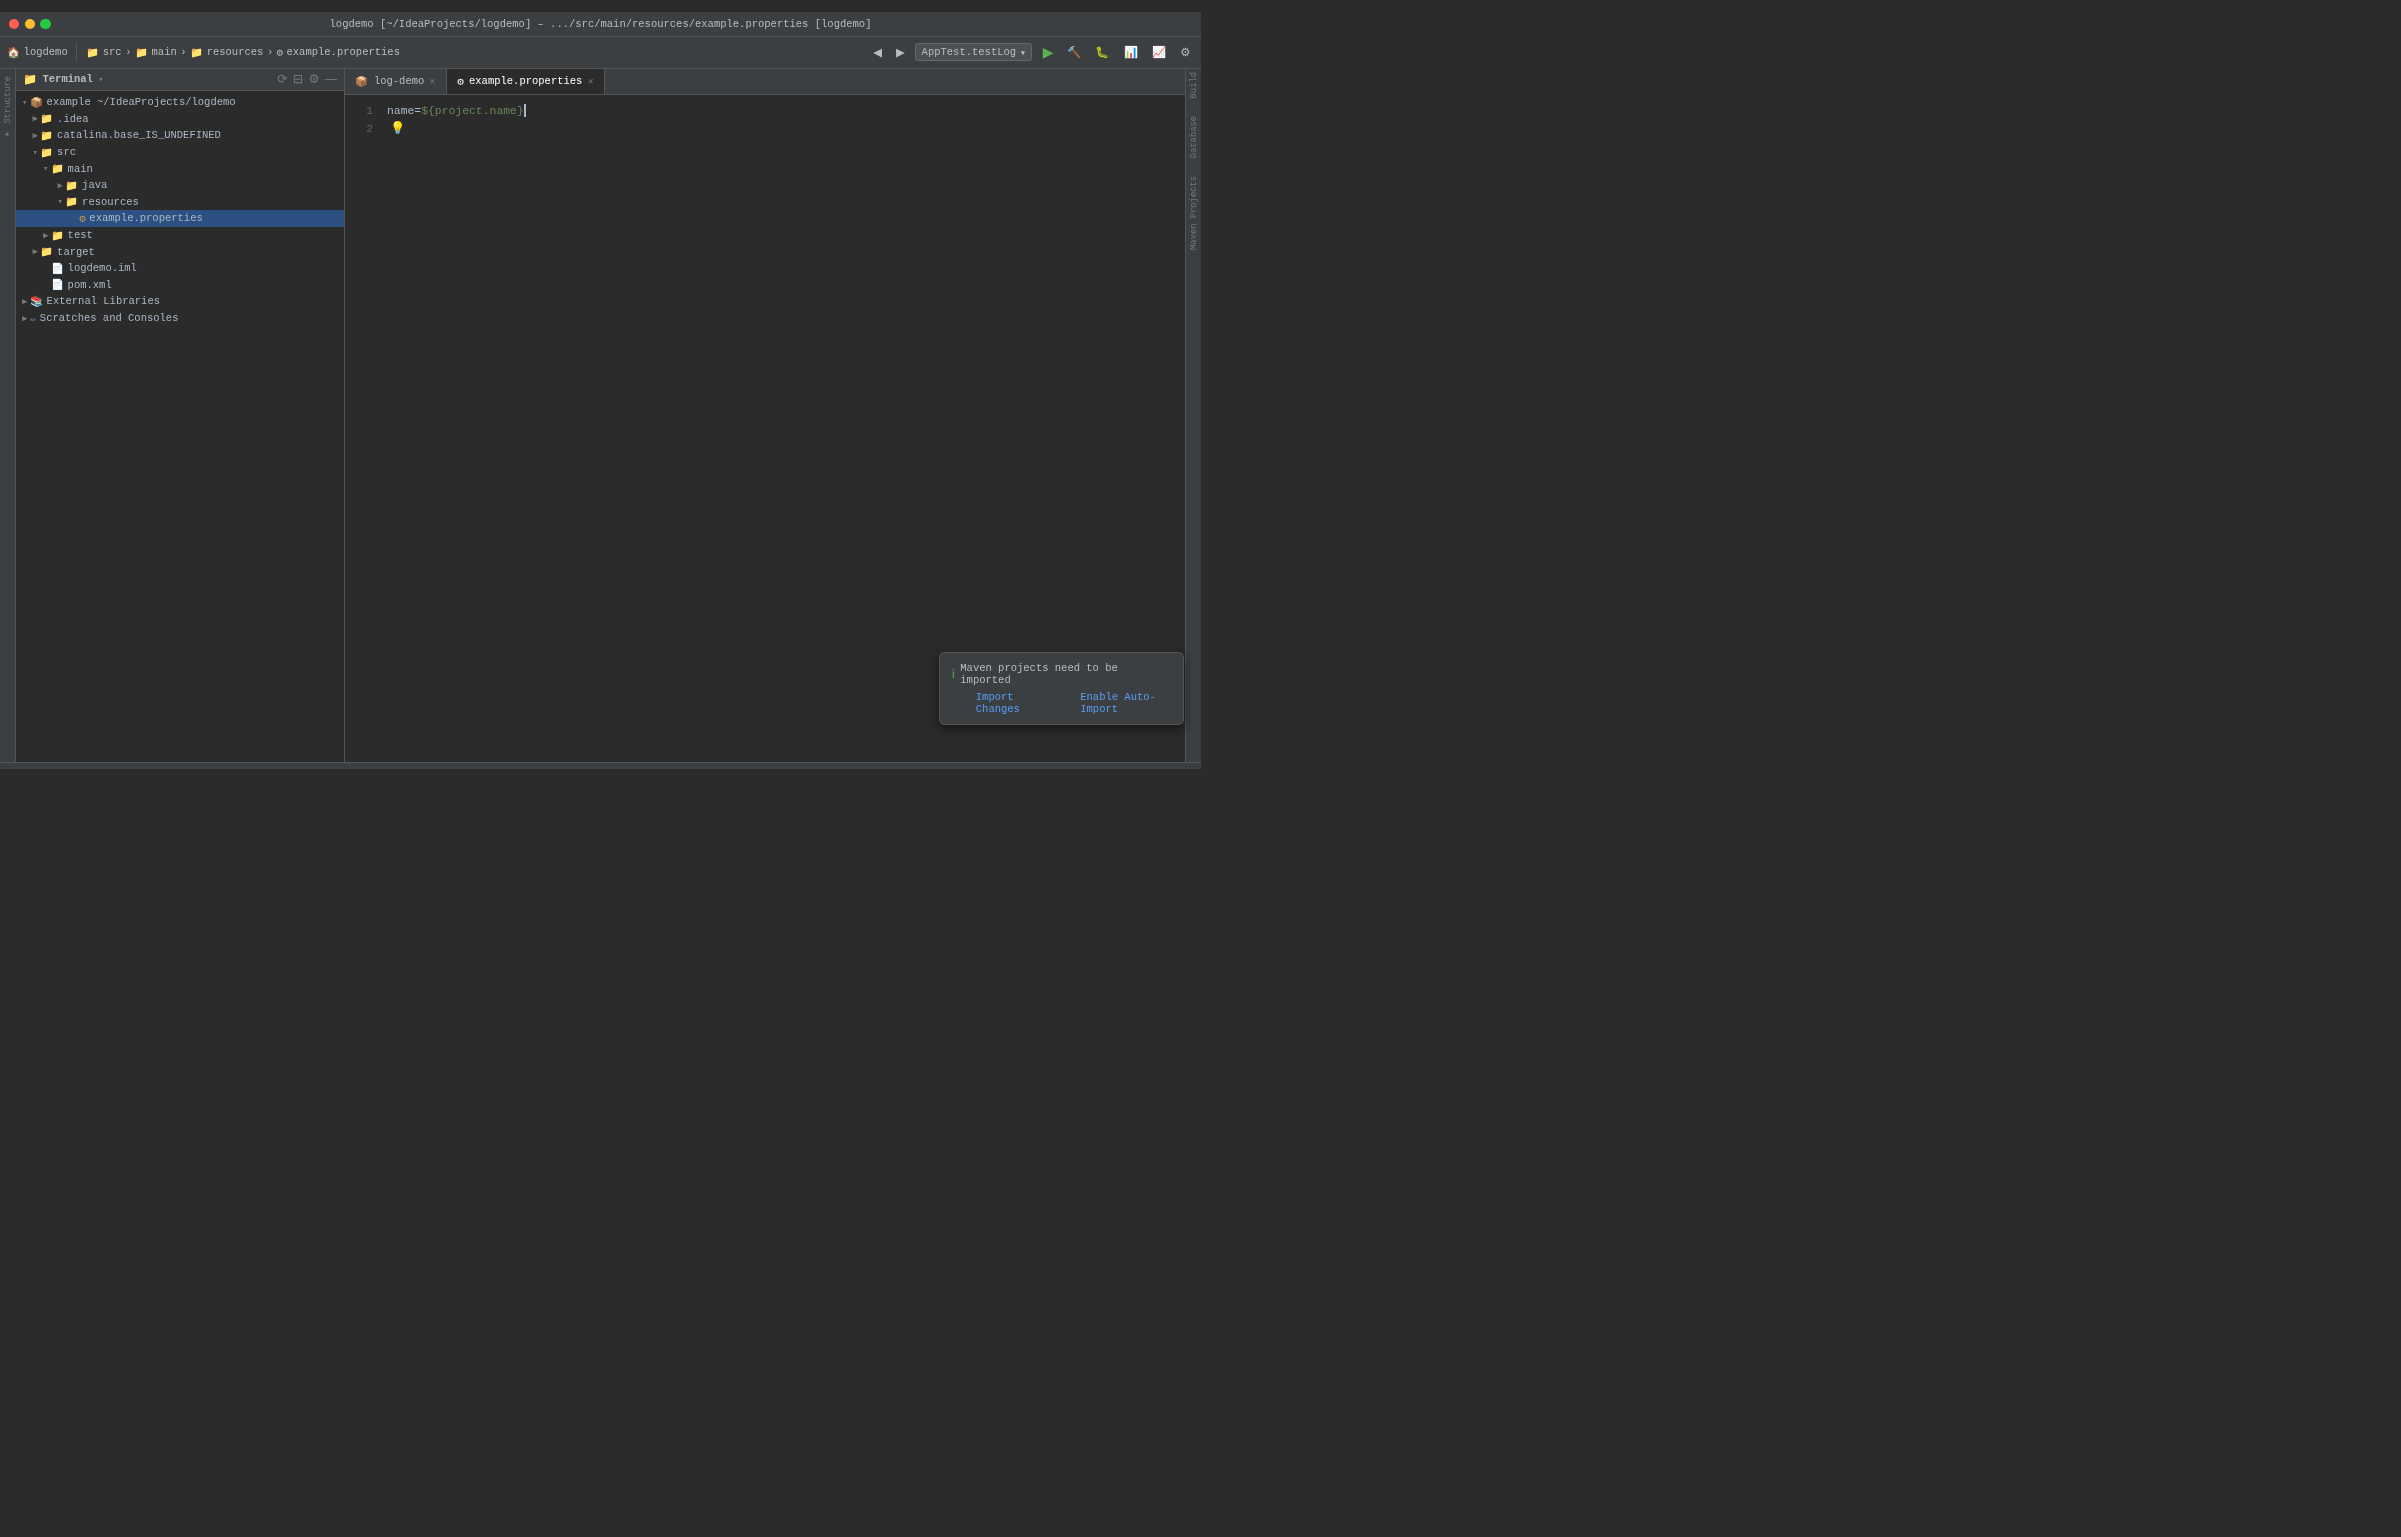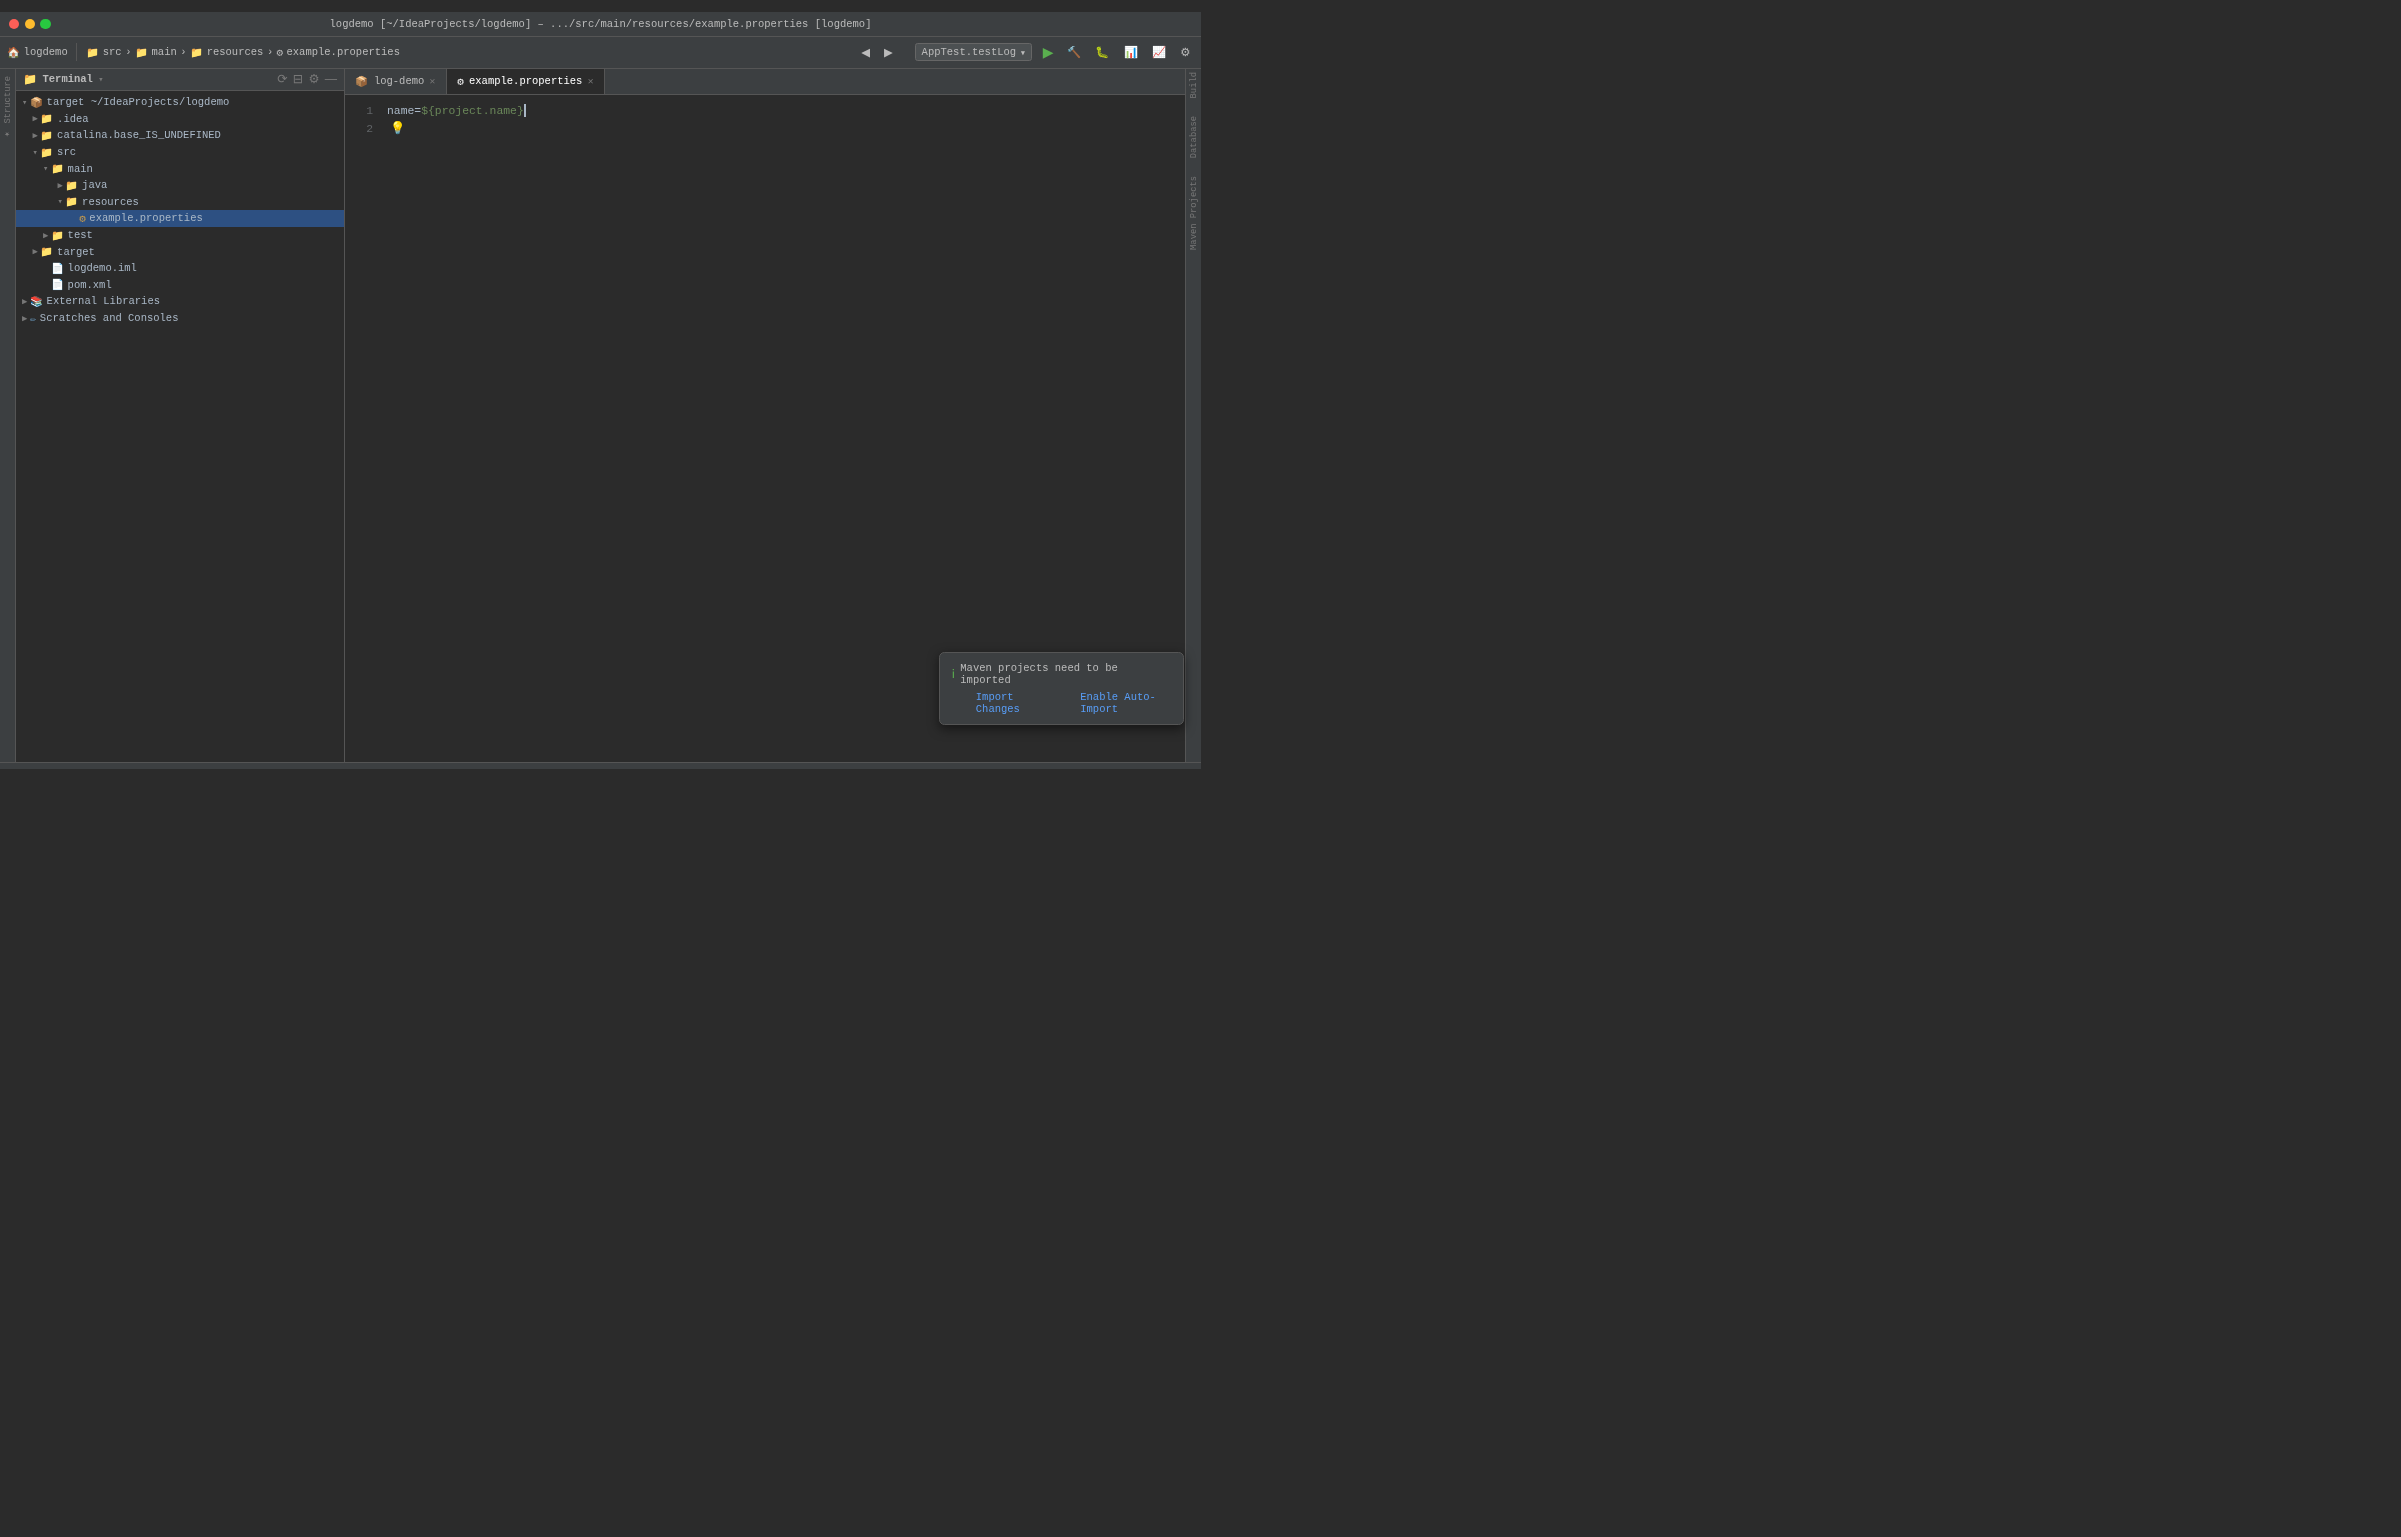--- a/index.html
+++ b/index.html
@@ -96,21 +96,20 @@
     .app-test-dropdown {
       background: #4c5052;
       border: 0.9px solid #666;
       border-radius: 2.6px;
       padding: 1.8px 5.3px;
       font-size: 10.5px;
       color: #bbb;
       display: flex;
       align-items: center;
       gap: 3.5px;
-      margin-left: 12px;
     }
 
     
     .main-layout {
       display: flex;
       height: calc(769px - 24.5px - 32px - 19px);
     }
 
     
     .left-strip {
@@ -481,21 +480,21 @@
         <button class="project-header-btn">⚙</button>
         <button class="project-header-btn">—</button>
       </div>
     </div>
     <div class="project-tree">
 
       <div class="tree-item">
         <span class="tree-indent" style="width:3.5px"></span>
         <span class="tree-arrow">▾</span>
         <span class="tree-icon" style="color:#cc9d4a;">📦</span>
-        <span>target ~/IdeaProjects/logdemo</span>
+        <span>example ~/IdeaProjects/logdemo</span>
       </div>
 
       <div class="tree-item">
         <span class="tree-indent" style="width:14px"></span>
         <span class="tree-arrow">▶</span>
         <span class="tree-icon folder-icon">📁</span>
         <span>.idea</span>
       </div>
 
       <div class="tree-item">

